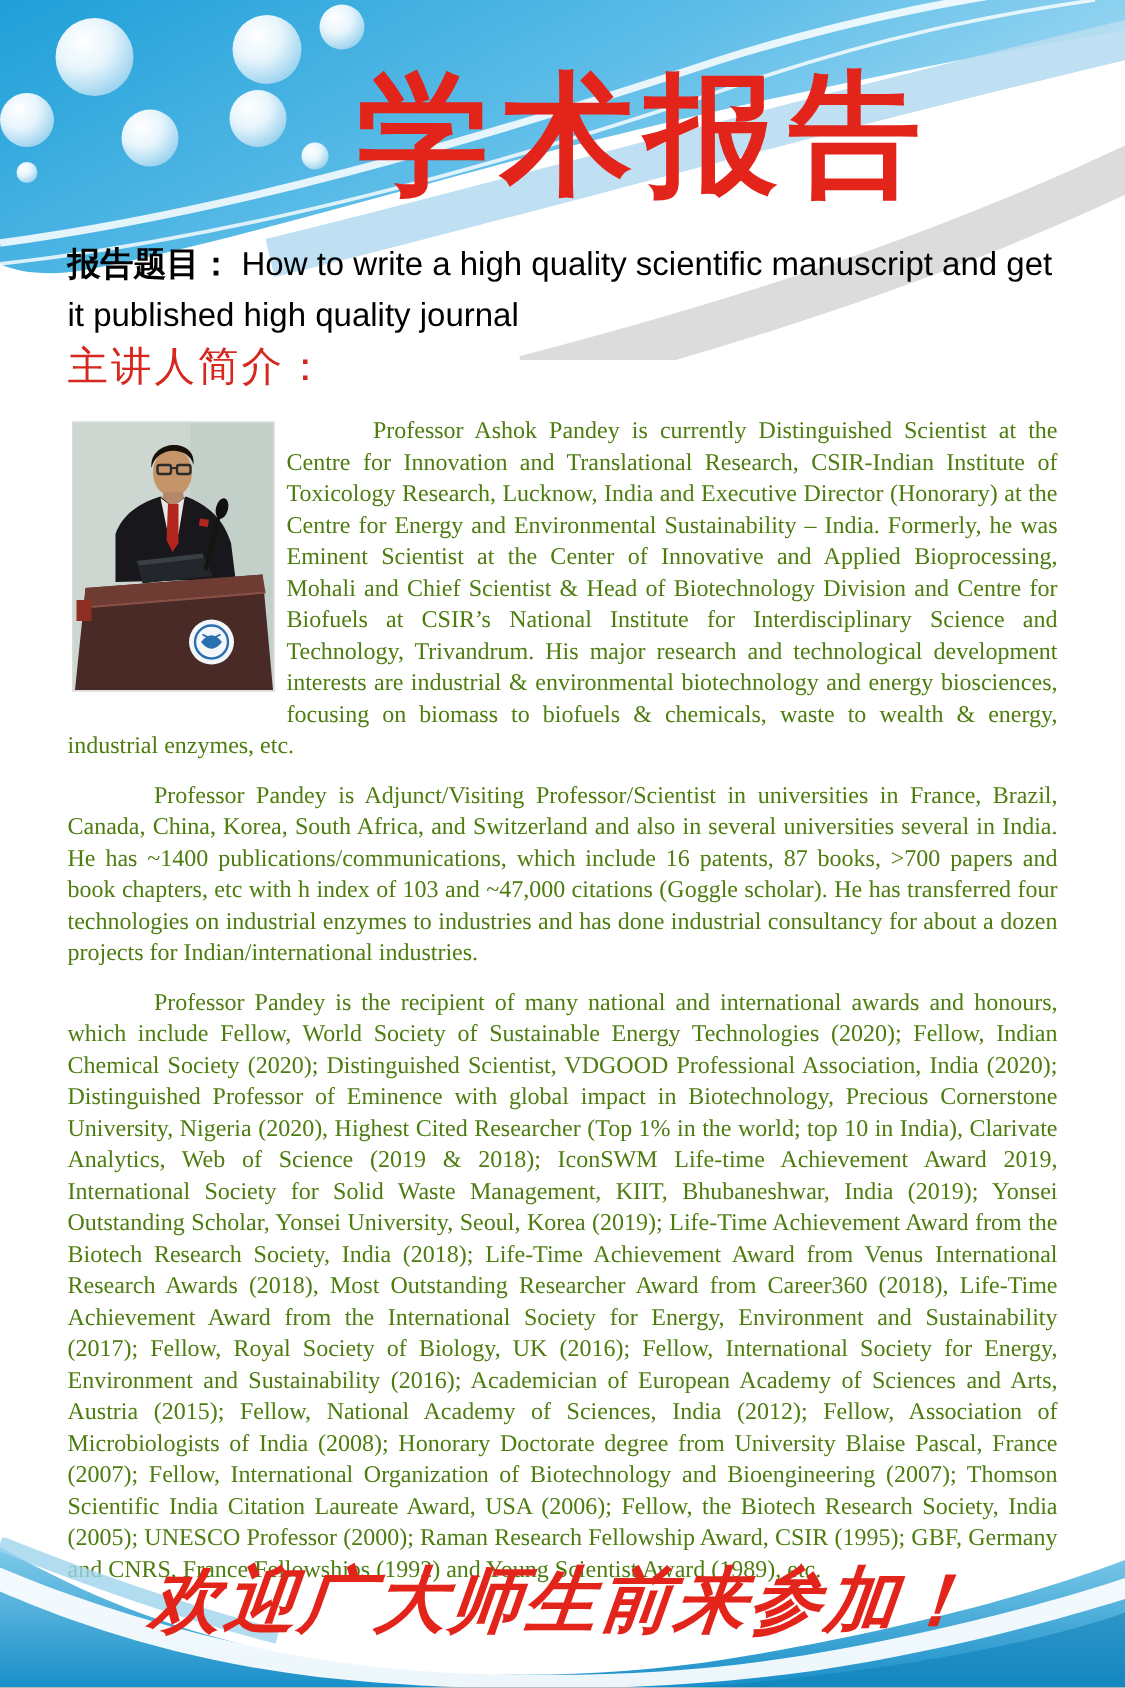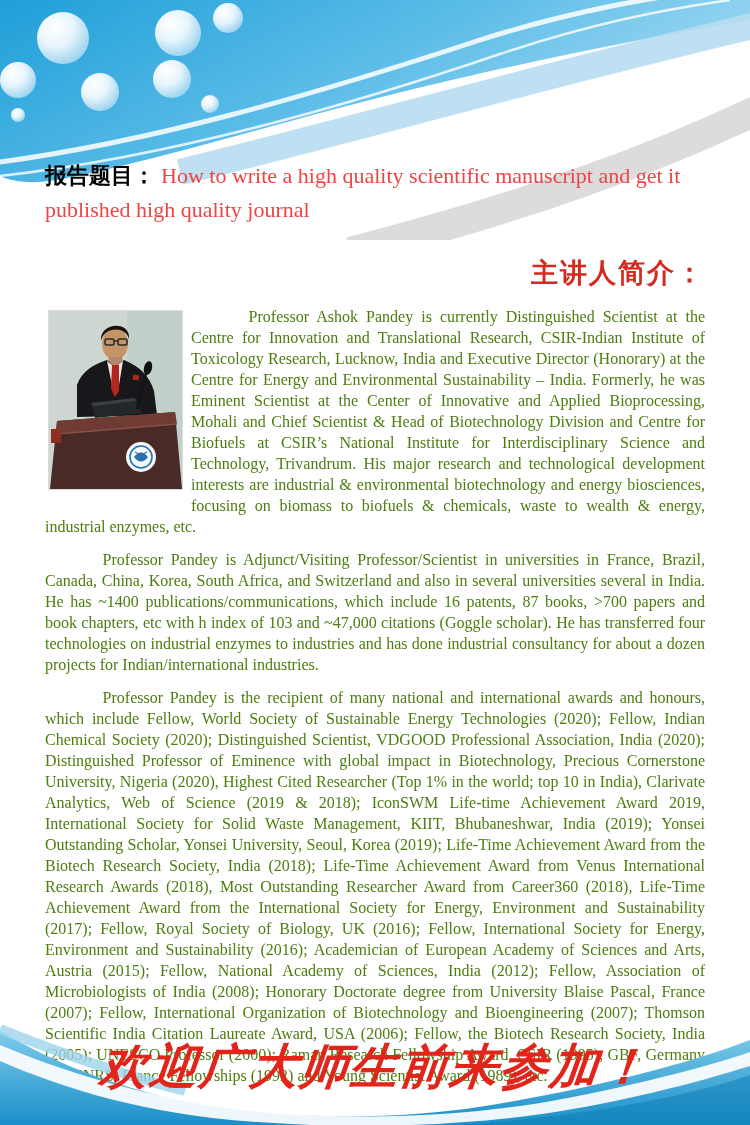--- a/index.html
+++ b/index.html
@@ -21,25 +21,25 @@
   }
   
   .content {
     position:absolute; top:160px; left:45px; width:660px; height:895px;
   }
   .info-line { font-size:22px; line-height:32px; color:#111; text-align:left; }
   .zh-label {
     font-family:Liberation Mono, monospace; font-weight:700; color:#000;
     padding-right:6px;
   }
-  .en-serif { font-family:Liberation Serif, serif; color:#ef4444; }
+  .en-serif { font-family:Liberation Sans, sans-serif; color:#000000; }
   .section-heading {
-    margin-top:29px;
+    margin-top:0;
     font-family:"Liberation Sans", sans-serif;
-    font-weight:700; font-size:27px; letter-spacing:2px;text-align:right;
+    font-weight:400; font-size:27px; letter-spacing:2px;
   }
   .bio { margin-top:15px; }
   .bio p {
     font-size:16px; line-height:21px; text-align:justify; color:#4d7c0f;
     text-indent:3.6em; margin-bottom:12px;
   }
   .photo {
     float:left; width:135px; height:180px; margin:4px 8px 6px 3px;
     border:1px solid #d8ddd9; background:#cdd6d0;
   }
@@ -87,20 +87,21 @@
         <circle cx="63" cy="38" r="26" fill="url(#bub)"></circle>
         <circle cx="18" cy="80" r="18" fill="url(#bub)"></circle>
         <circle cx="100" cy="92" r="19" fill="url(#bub)"></circle>
         <circle cx="178" cy="33" r="23" fill="url(#bub)"></circle>
         <circle cx="172" cy="79" r="19" fill="url(#bub)"></circle>
         <circle cx="228" cy="18" r="15" fill="url(#bub)"></circle>
         <circle cx="210" cy="104" r="9" fill="url(#bub)"></circle>
         <circle cx="18" cy="115" r="7" fill="url(#bub)"></circle>
       </g>
     </svg>
+    <h1 class="poster-title" style="color:#e3241b;">学术报告</h1>
   </div>
 
   <div class="content">
 
     <div>
       <p class="info-line"><span class="zh-label">报告题目：</span><span class="en-serif">How to write a high quality scientific manuscript and get it published high quality journal</span></p>
     </div>
 
     <h2 class="section-heading" style="color:#d5281e;">主讲人简介：</h2>
 

